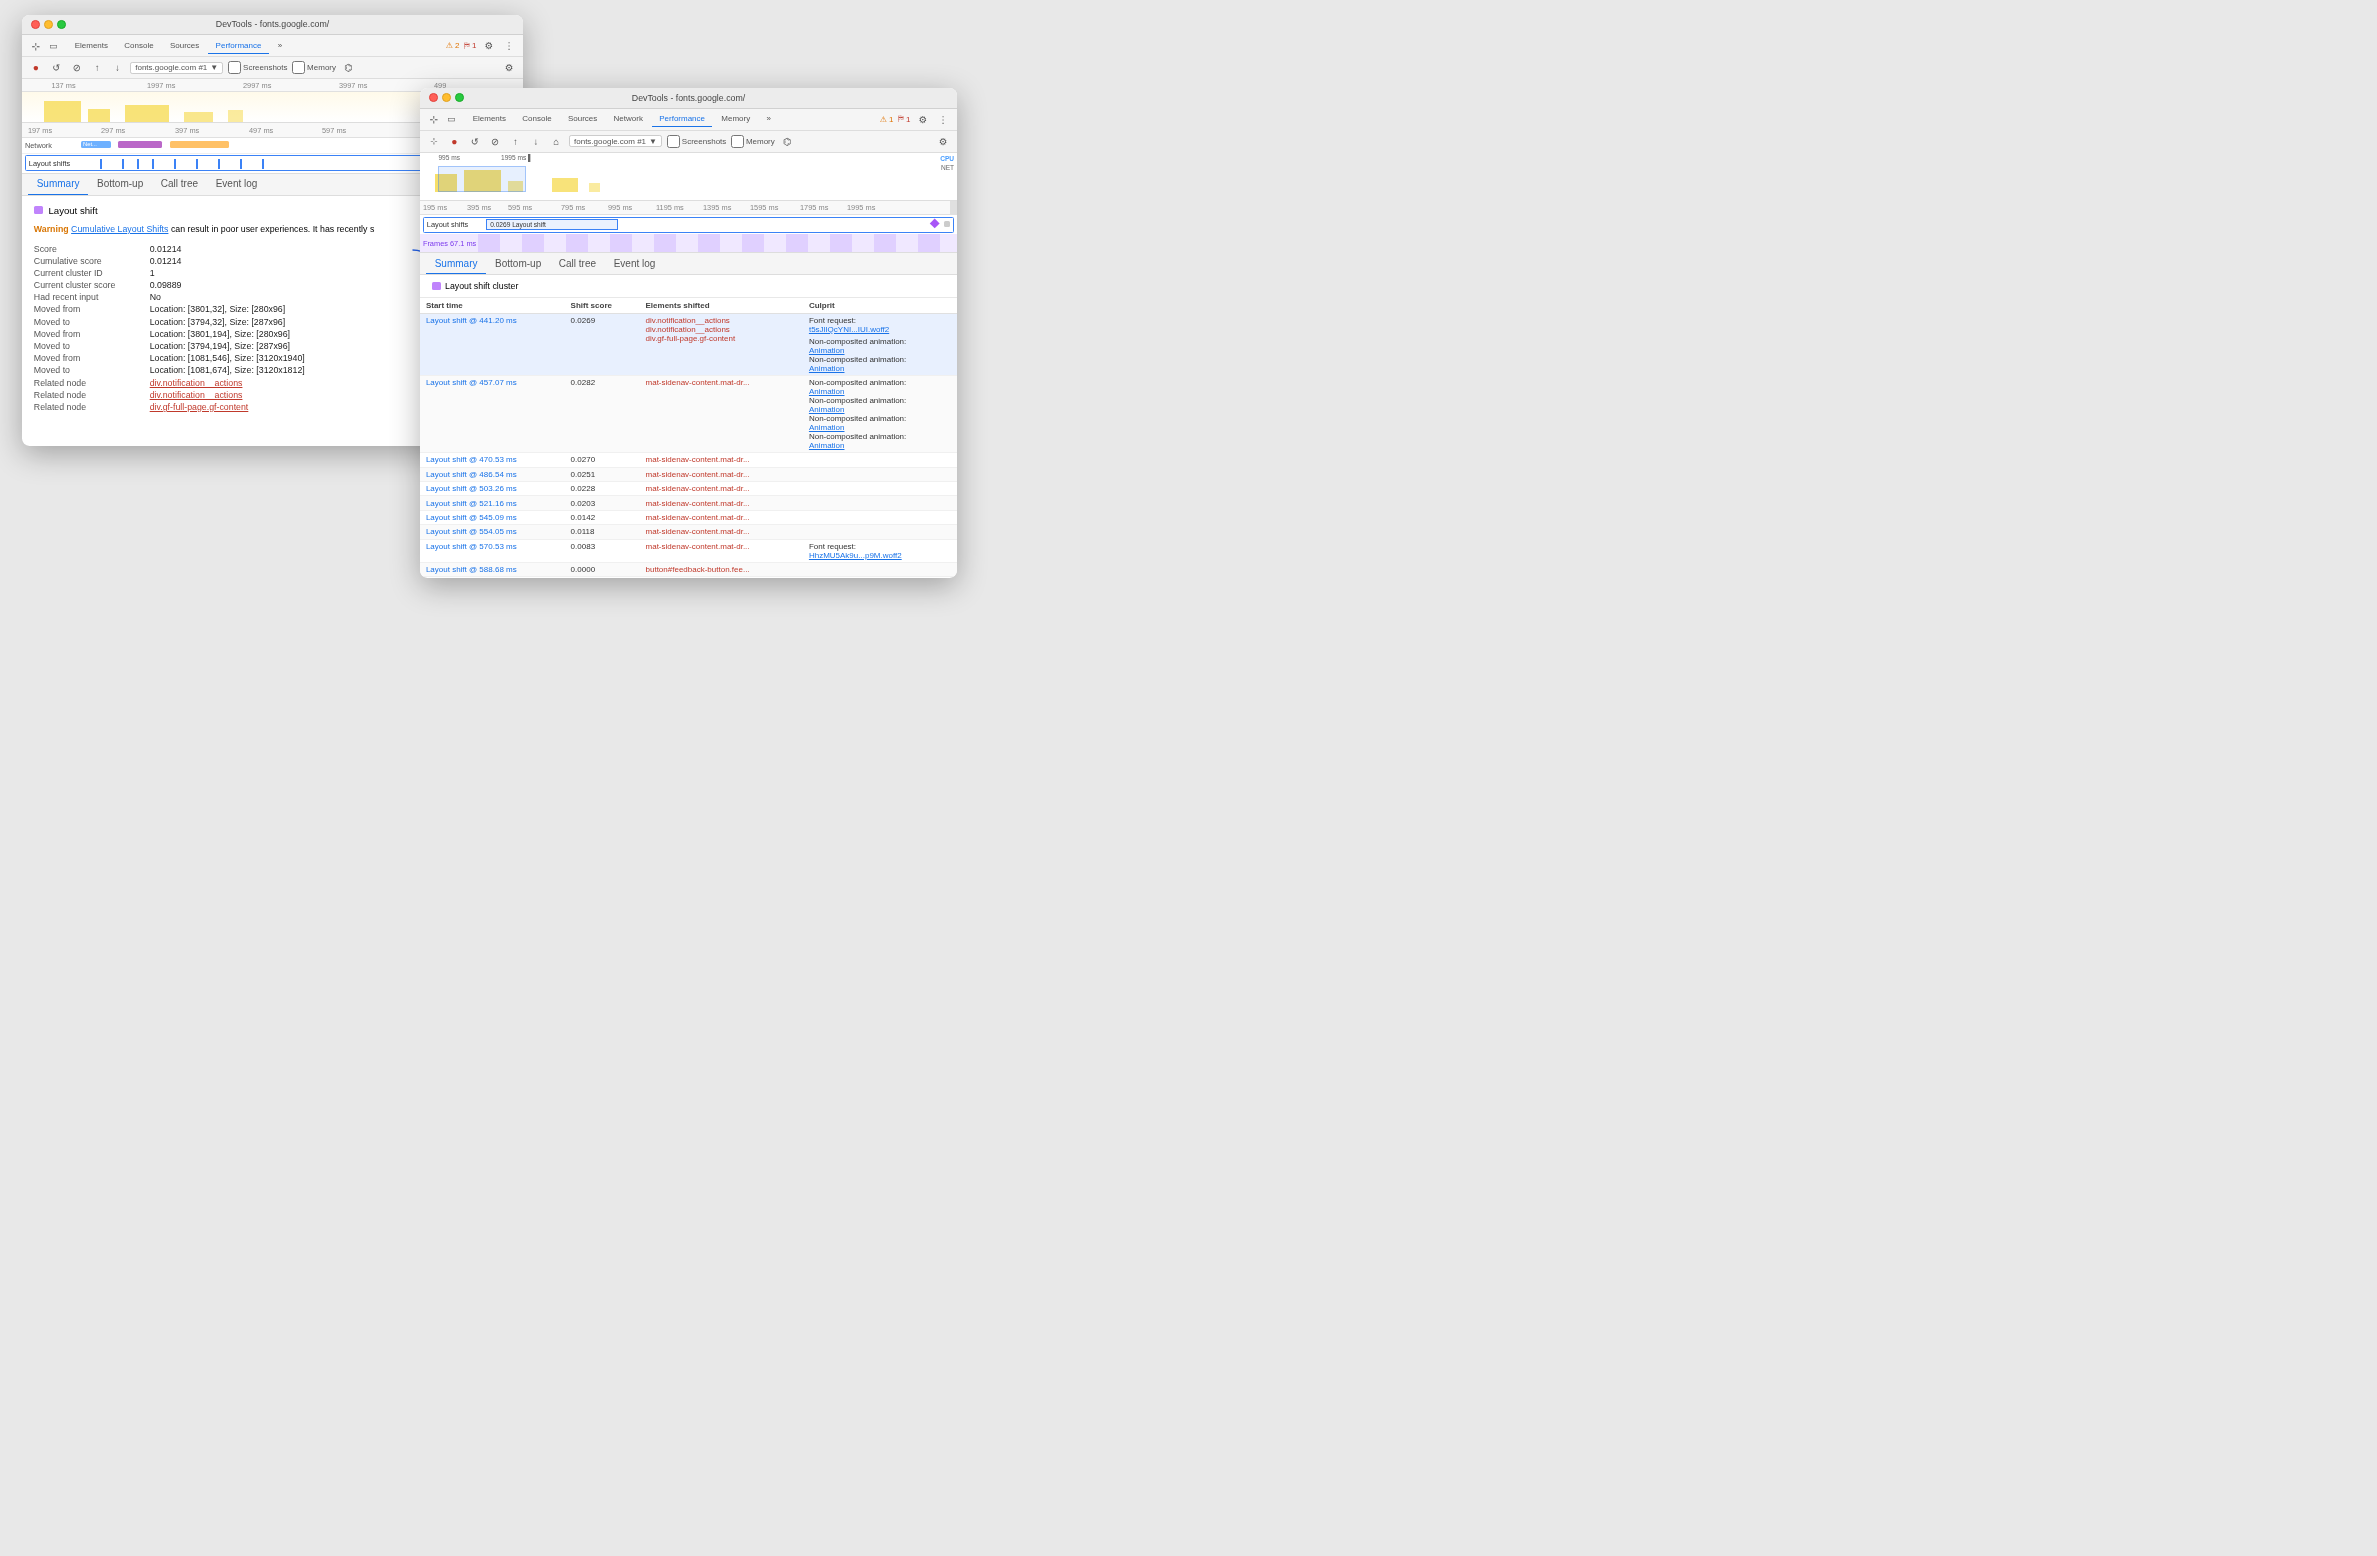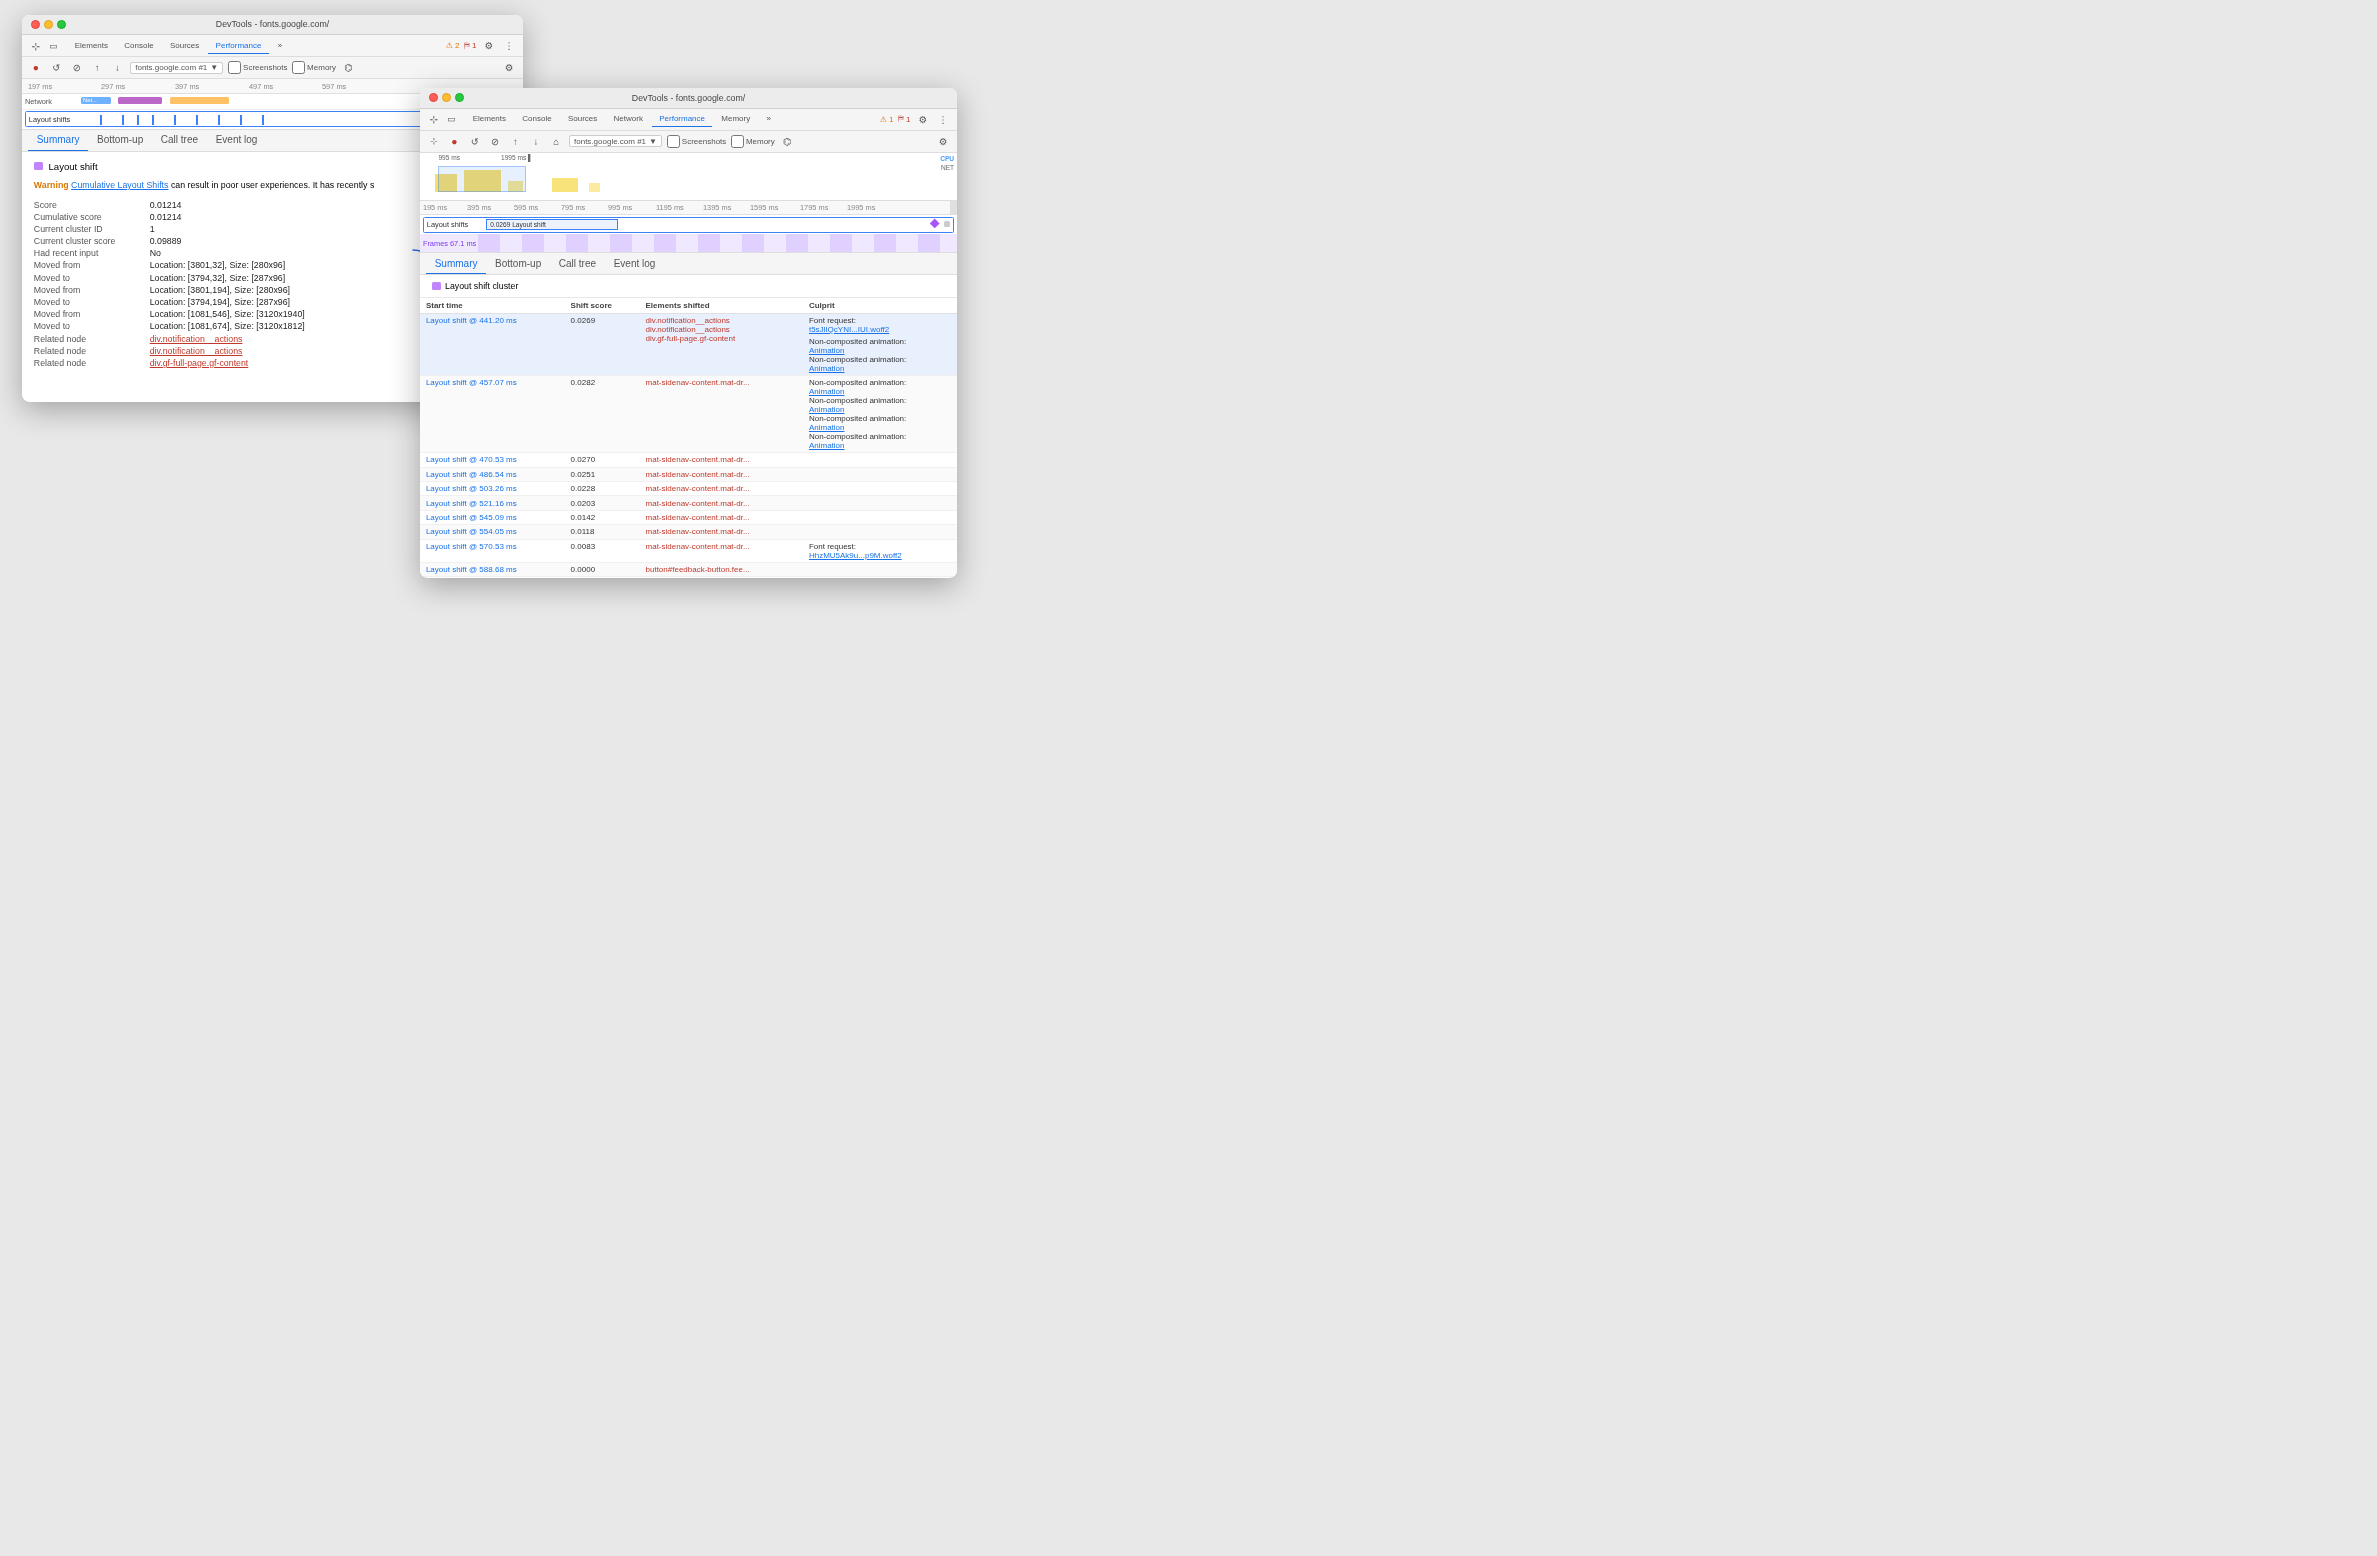--- a/index.html
+++ b/index.html
@@ -369,20 +369,40 @@
     </label>
     <label class="checkbox-label">
       <input type="checkbox" style=""> Memory
     </label>
     <button class="toolbar-btn">⌬</button>
     <div style="margin-left:auto;">
       <button class="toolbar-btn">⚙</button>
     </div>
   </div>
 
+  <div class="timeline-area" style="height:44px; border-bottom:0.7px solid #ddd;">
+    <div style="position:relative; height:100%; background:linear-gradient(to bottom, #fff8e1 0%, #fff 100%);">
+
+      <div style="display:flex; height:13.2px; border-bottom:0.7px solid #e0e0e0; background:#f8f8f8; align-items:center; font-size:7.4px; color:#888; padding-left:2.9px; gap:0;">
+        <span style="position:absolute;left:29.4px;">137 ms</span>
+        <span style="position:absolute;left:125px;">1997 ms</span>
+        <span style="position:absolute;left:221px;">2997 ms</span>
+        <span style="position:absolute;left:317px;">3997 ms</span>
+        <span style="position:absolute;left:412px;">499</span>
+      </div>
+
+      <div style="position:absolute; top:13.2px; left:0; right:0; height:31px; overflow:hidden;">
+        <div style="position:absolute;left:22px;width:37px;bottom:0;height:22px;background:#f5d742;opacity:0.7;"></div>
+        <div style="position:absolute;left:66px;width:22px;bottom:0;height:14.7px;background:#f5d742;opacity:0.7;"></div>
+        <div style="position:absolute;left:103px;width:44px;bottom:0;height:18.4px;background:#f5d742;opacity:0.7;"></div>
+        <div style="position:absolute;left:162px;width:29.4px;bottom:0;height:11px;background:#f5d742;opacity:0.6;"></div>
+        <div style="position:absolute;left:206px;width:14.7px;bottom:0;height:13.2px;background:#f5d742;opacity:0.5;"></div>
+      </div>
+    </div>
+  </div>
 
   <div style="display:flex;height:14.7px;background:#f8f8f8;border-bottom:0.7px solid #e0e0e0;align-items:center;font-size:7.4px;color:#888;position:relative;overflow:hidden;">
     <span style="position:absolute;left:5.9px;">197 ms</span>
     <span style="position:absolute;left:79px;">297 ms</span>
     <span style="position:absolute;left:153px;">397 ms</span>
     <span style="position:absolute;left:227px;">497 ms</span>
     <span style="position:absolute;left:300px;">597 ms</span>
   </div>
 
   <div style="border-bottom:0.7px solid #ddd;">
@@ -574,21 +594,21 @@
 
         <div style="position:absolute;top:1.5px;left:18.4px;font-size:6.6px;color:#666;">995 ms</div>
         <div style="position:absolute;top:1.5px;left:81px;font-size:6.6px;color:#666;">1995 ms ▌</div>
       </div>
     </div>
   </div>
 
   <div style="display:flex;height:14.7px;background:#f8f8f8;border-bottom:0.7px solid #e0e0e0;align-items:center;font-size:7.4px;color:#888;position:relative;overflow:hidden;">
     <span style="position:absolute;left:2.9px;">195 ms</span>
     <span style="position:absolute;left:47px;">395 ms</span>
-    <span style="position:absolute;left:94px;">595 ms</span>
+    <span style="position:absolute;left:88px;">595 ms</span>
     <span style="position:absolute;left:141px;">795 ms</span>
     <span style="position:absolute;left:188px;">995 ms</span>
     <span style="position:absolute;left:236px;">1195 ms</span>
     <span style="position:absolute;left:283px;">1395 ms</span>
     <span style="position:absolute;left:330px;">1595 ms</span>
     <span style="position:absolute;left:380px;">1795 ms</span>
     <span style="position:absolute;left:427px;">1995 ms</span>
     <div style="position:absolute;right:0;width:7.4px;height:100%;background:#e0e0e0;"></div>
   </div>
 

